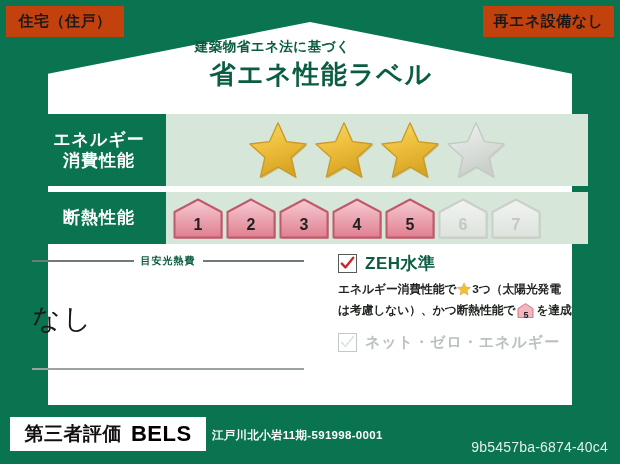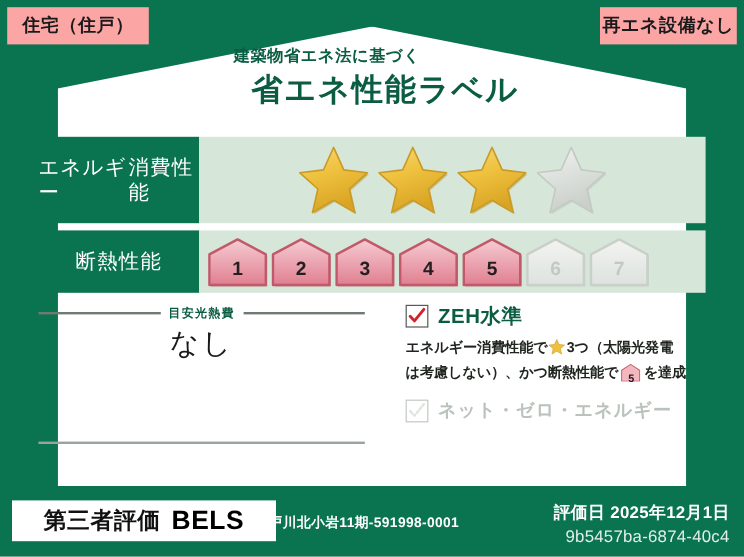--- a/index.html
+++ b/index.html
@@ -34,41 +34,41 @@
       100% 13.5%,
       100% 100%,
       0% 100%,
       0% 13.5%
     );
   }
 
   
   .corner-tag {
     position: absolute;
-    background: #fca5a5;
+    background: #c2410c;
     color: #1a1a1a;
     font-size: 15px;
     font-weight: 600;
     letter-spacing: 0.5px;
     display: flex;
     align-items: center;
     justify-content: center;
     box-sizing: border-box;
     white-space: nowrap;
   }
   #tag-dwelling {
     left: 6px;
     top: 6px;
     width: 118px;
     height: 31px;
   }
   #tag-renew {
     right: 6px;
     top: 6px;
-    width: 114px;
+    width: 131px;
     height: 31px;
   }
 
   
   .heading-sub {
     position: absolute;
     left: 0;
     top: 38px;
     width: 545px;
     text-align: center;
@@ -95,23 +95,24 @@
     display: flex;
     align-items: stretch;
   }
   #row-energy { left: 32px; top: 114px; width: 556px; height: 72px; }
   #row-insul  { left: 32px; top: 192px; width: 556px; height: 52px; }
 
   .row-label {
     background: #0a7350;
     color: #ffffff;
     font-size: 17px;
-    font-weight: 400;
+    font-weight: 700;
     letter-spacing: 1px;
     display: flex;
+    flex-direction: column;
     align-items: center;
     justify-content: center;
     line-height: 1.25;
     flex: 0 0 134px;
     box-sizing: border-box;
   }
   .row-value {
     flex: 1 1 auto;
     background: #d6e6d8;
     display: flex;
@@ -165,22 +166,22 @@
     background: #6f7a72;
   }
   .cost-head-title {
     font-size: 10px;
     font-weight: 700;
     color: #0a5c42;
     letter-spacing: 1px;
     white-space: nowrap;
   }
   .cost-value {
-    text-align: center;
-    font-size: 24px;
+    margin-top: 30px;
+    font-size: 28px;
     color: #1a1a1a;
     letter-spacing: 2px;
   }
   .cost-foot-rule {
     position: absolute;
     left: 0;
     bottom: 30px;
     width: 100%;
     height: 2px;
     background: #9aa39c;
@@ -247,21 +248,21 @@
     position: absolute;
     left: 0;
     bottom: 0;
     width: 620px;
     height: 56px;
   }
   #bels-badge {
     position: absolute;
     left: 10px;
     top: 9px;
-    width: 220px;
+    width: 196px;
     height: 34px;
     background: #ffffff;
     display: flex;
     align-items: center;
     justify-content: center;
     gap: 9px;
     box-sizing: border-box;
   }
   .bels-jp {
     font-size: 19px;
@@ -517,17 +518,16 @@
       <span class="nze-label">ネット・ゼロ・エネルギー</span>
     </div>
   </div>
 
   <div id="footer">
     <div id="bels-badge">
       <span class="bels-jp">第三者評価</span>
       <span class="bels-en">BELS</span>
     </div>
     <div id="building-id">江戸川北小岩11期-591998-0001</div>
-    <div id="eval-date">評価日 2025年12月1日</div>
     <div id="eval-hash">9b5457ba-6874-40c4</div>
   </div>
 
 </div>
 
 </body></html>

